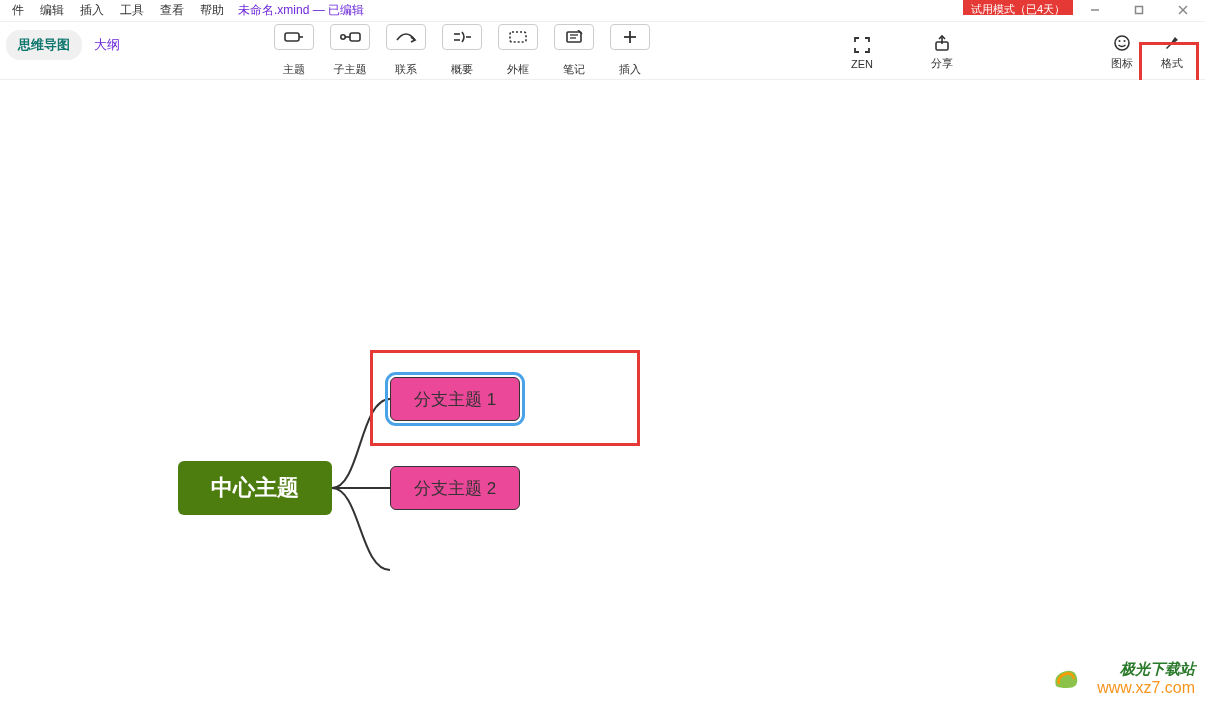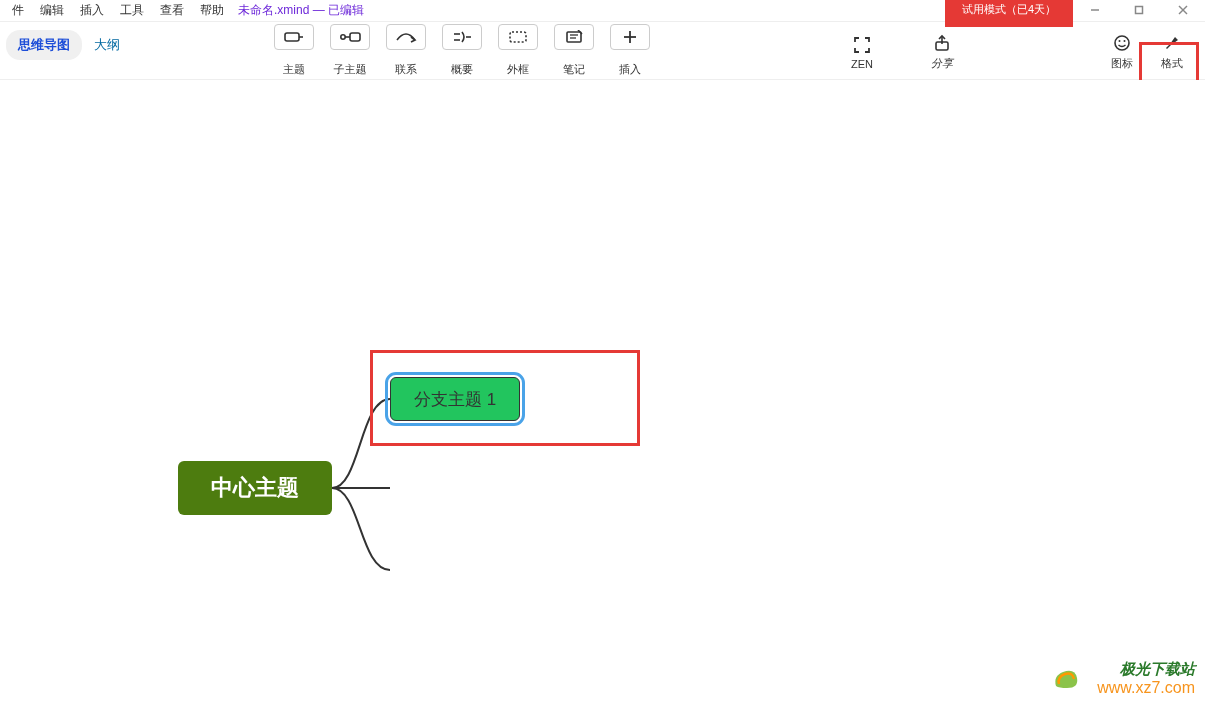--- a/index.html
+++ b/index.html
@@ -30,25 +30,25 @@
   }
   .menubar .doc-title {
     margin-left: 6px;
     font-size: 12px;
     color: #6d28d9;
   }
   .trial-badge {
     position: absolute;
     right: 132px;
     top: 0;
-    height: 27px;
+    height: 15px;
     background: #e53935;
     color: #fff;
     font-size: 11px;
-    padding: 1px 17px;
+    padding: 1px 8px;
     line-height: 16px;
   }
   .win-controls {
     position: absolute;
     right: 0;
     top: 0;
     display: flex;
   }
   .win-controls .win-btn {
     width: 44px;
@@ -68,25 +68,25 @@
   .tabs-area {
     width: 260px;
     display: flex;
     align-items: flex-start;
     padding: 8px 6px;
   }
   .tab {
     padding: 6px 12px;
     border-radius: 14px;
     font-size: 13px;
-    color: #0369a1;
+    color: #6d28d9;
   }
   .tab.active {
     background: #f0f0f0;
-    color: #1d4ed8;
+    color: #0f766e;
     font-weight: 600;
   }
   .tool-buttons {
     display: flex;
     align-items: center;
     gap: 0;
     padding-left: 6px;
   }
   .tool-btn {
     width: 56px;
@@ -164,21 +164,21 @@
     width: 154px;
     height: 54px;
     background: #4d7c0f;
     color: #fff;
     font-weight: 700;
     font-size: 22px;
   }
   .node.branch {
     width: 130px;
     height: 44px;
-    background: #22c55e;
+    background: #ec4899;
     border: 1px solid #333;
     color: #333;
   }
   .node.branch.selected {
     outline: 3px solid #4aa3e8;
     outline-offset: 2px;
   }
   .branch1 { left: 390px; top: 297px; }
   .branch2 { left: 390px; top: 386px; }
   .branch3 { left: 390px; top: 468px; }
@@ -333,21 +333,21 @@
 
   <div class="right-tools">
     <div class="right-tool" style="margin-right:30px;">
       <div class="icon">
         <svg width="18" height="18">
             <path d="M2 6 L2 2 L6 2 M12 2 L16 2 L16 6 M16 12 L16 16 L12 16 M6 16 L2 16 L2 12" fill="none" stroke="#333" stroke-width="1.8"></path>
           </svg>
       </div>
       <div class="label">ZEN</div>
     </div>
-    <div class="right-tool" style="margin-right:130px;font-style:italic;">
+    <div class="right-tool" style="margin-right:130px;">
       <div class="icon">
         <svg width="18" height="18">
             <rect x="3" y="8" width="12" height="8" rx="1.5" fill="none" stroke="#333" stroke-width="1.6"></rect>
             <line x1="9" y1="10" x2="9" y2="2" stroke="#333" stroke-width="1.6"></line>
             <polyline points="6,5 9,2 12,5" fill="none" stroke="#333" stroke-width="1.6"></polyline>
           </svg>
       </div>
       <div class="label">分享</div>
     </div>
     <div class="right-tool">
@@ -376,20 +376,21 @@
 <div class="canvas">
   <svg class="connectors">
     <path d="M 332 408 C 360 408 360 319 390 319" fill="none" stroke="#333" stroke-width="2"></path>
     <path d="M 332 408 L 390 408" fill="none" stroke="#333" stroke-width="2"></path>
     <path d="M 332 408 C 360 408 360 490 390 490" fill="none" stroke="#333" stroke-width="2"></path>
   </svg>
 
   <div class="node central">中心主题</div>
 
   <div class="node branch branch1 selected">分支主题 1</div>
+  <div class="node branch branch2">分支主题 2</div>
 
   <div class="highlight-branch1"></div>
 
   <div class="watermark">
     <svg class="logo" viewBox="0 0 30 30">
       <path d="M 5 22 Q 2 12 12 8 Q 24 4 26 14 Q 28 24 16 24 Q 8 24 5 22 Z" fill="#8bc34a"></path>
       <path d="M 8 20 Q 6 13 14 10 Q 22 8 23 15" fill="none" stroke="#ff9800" stroke-width="2.5"></path>
     </svg>
     <div class="texts">
       <div class="line1">极光下载站</div>

